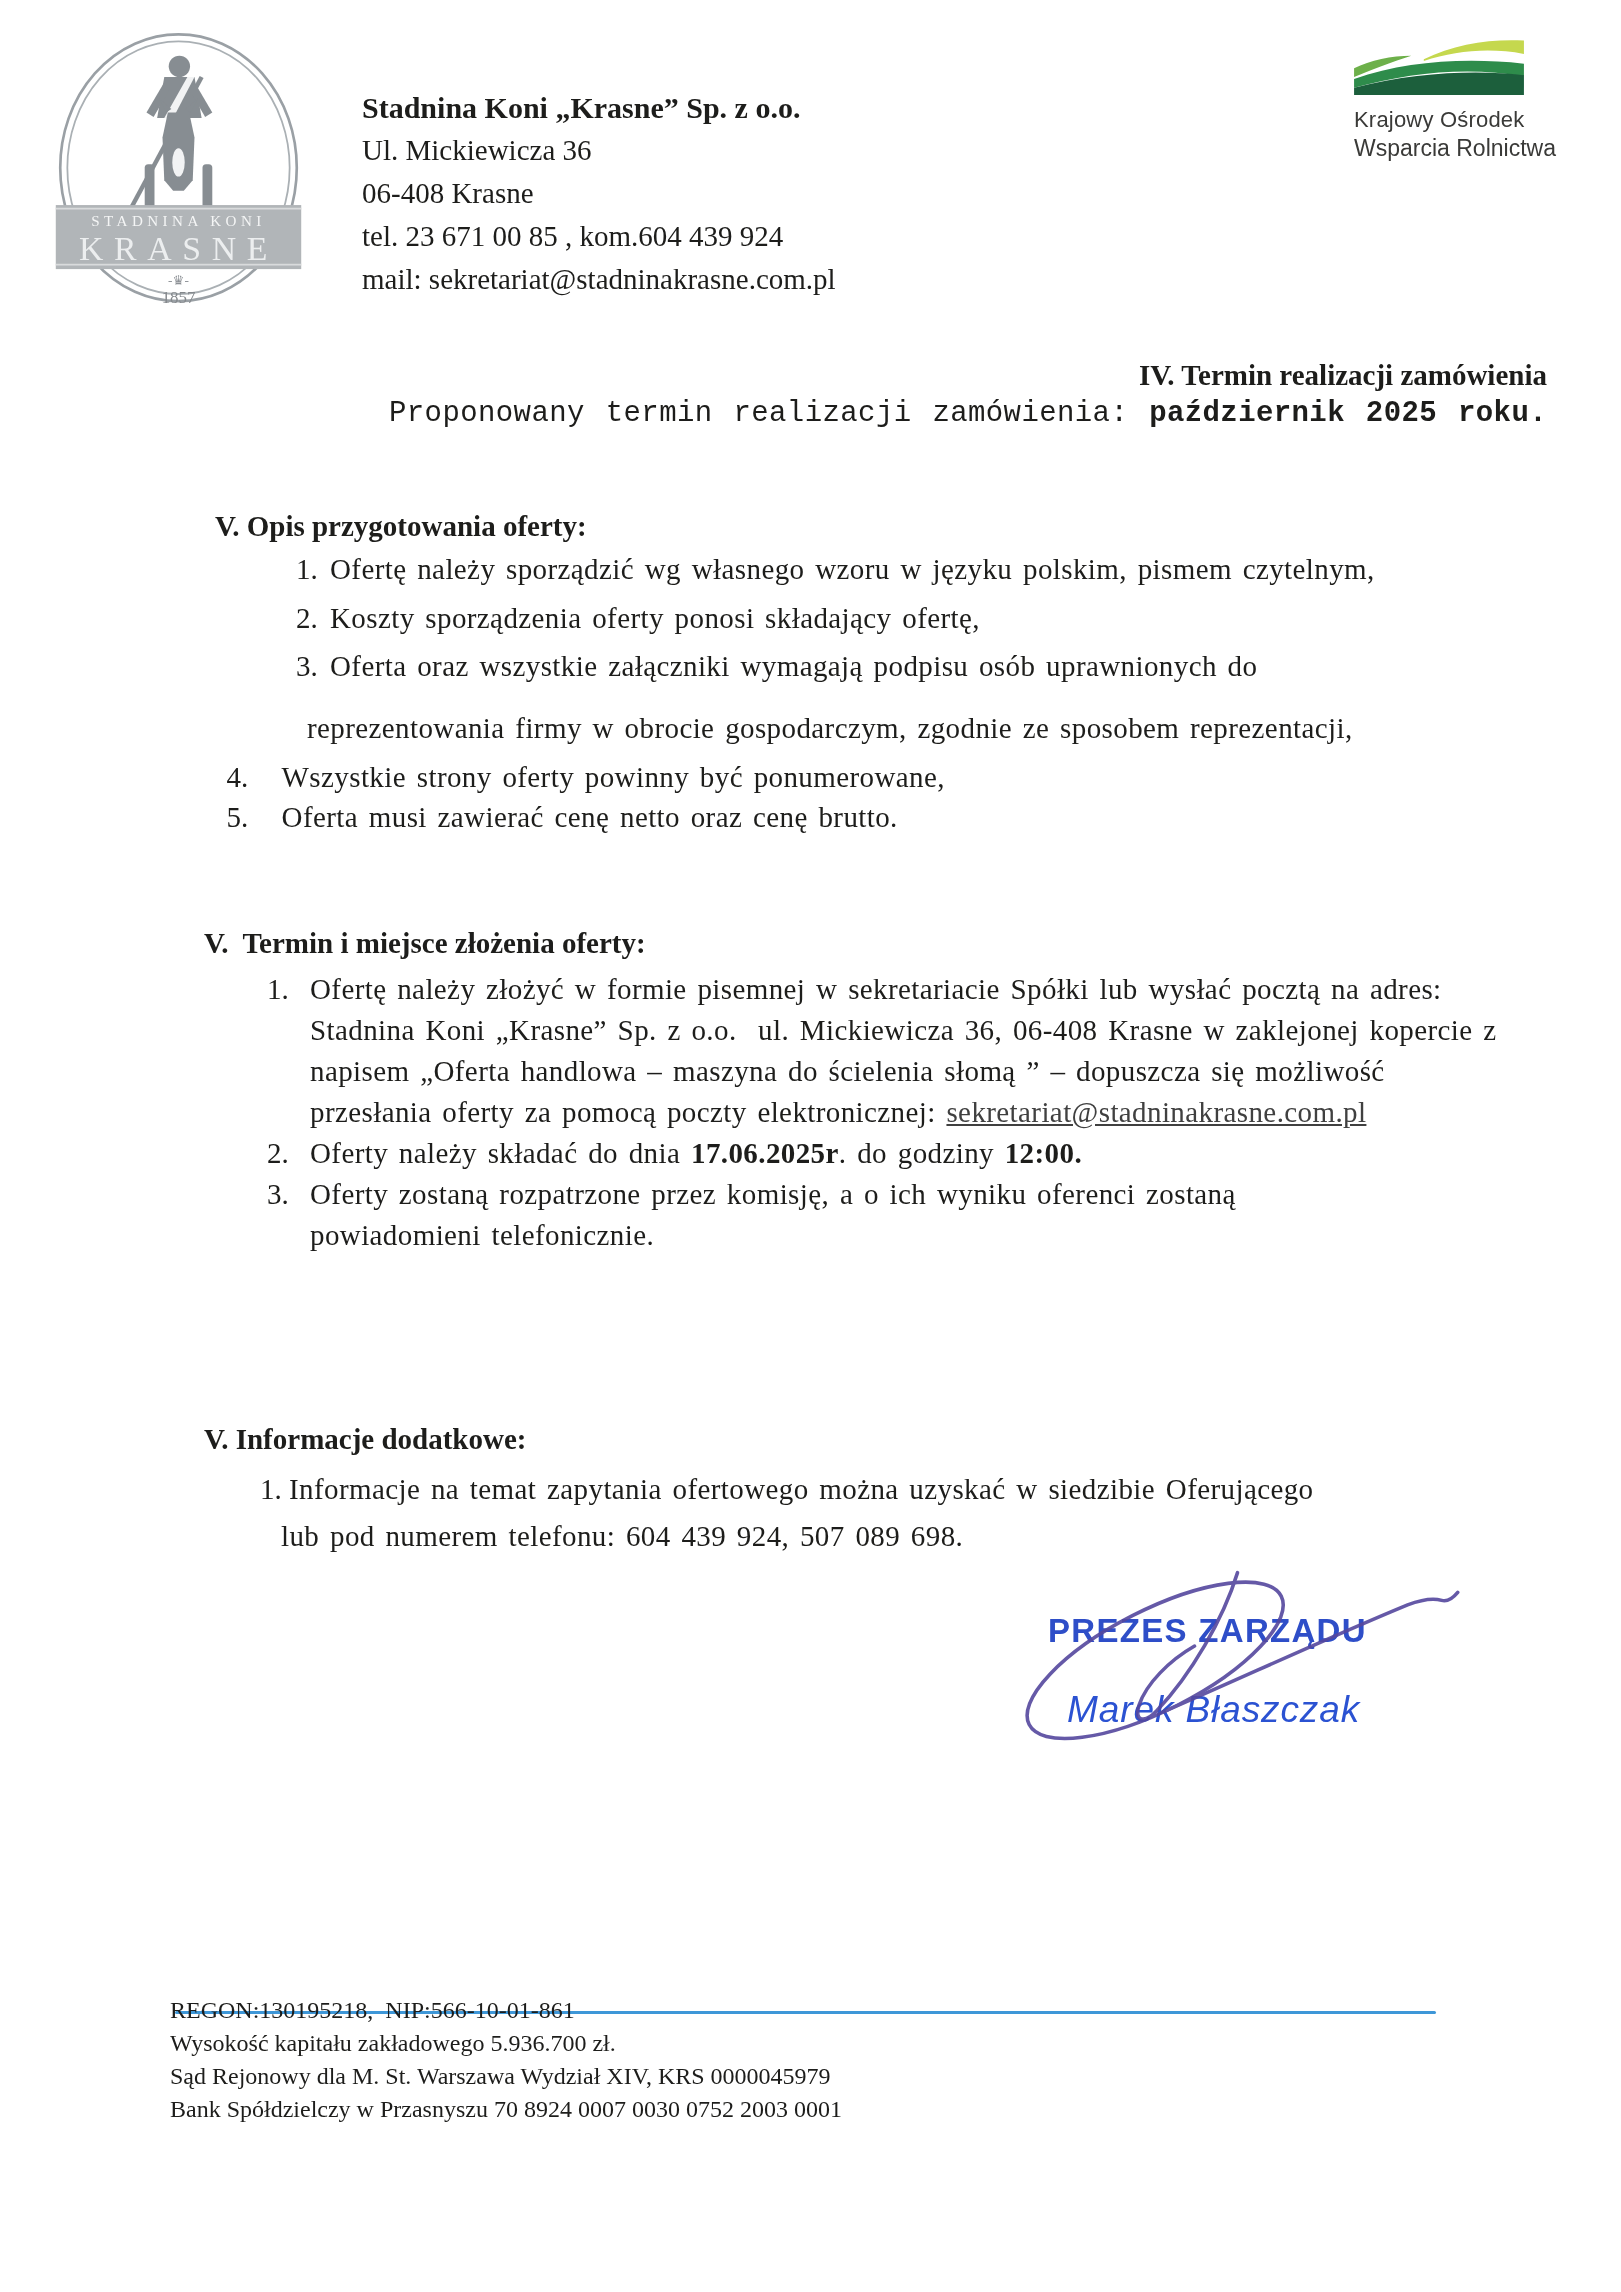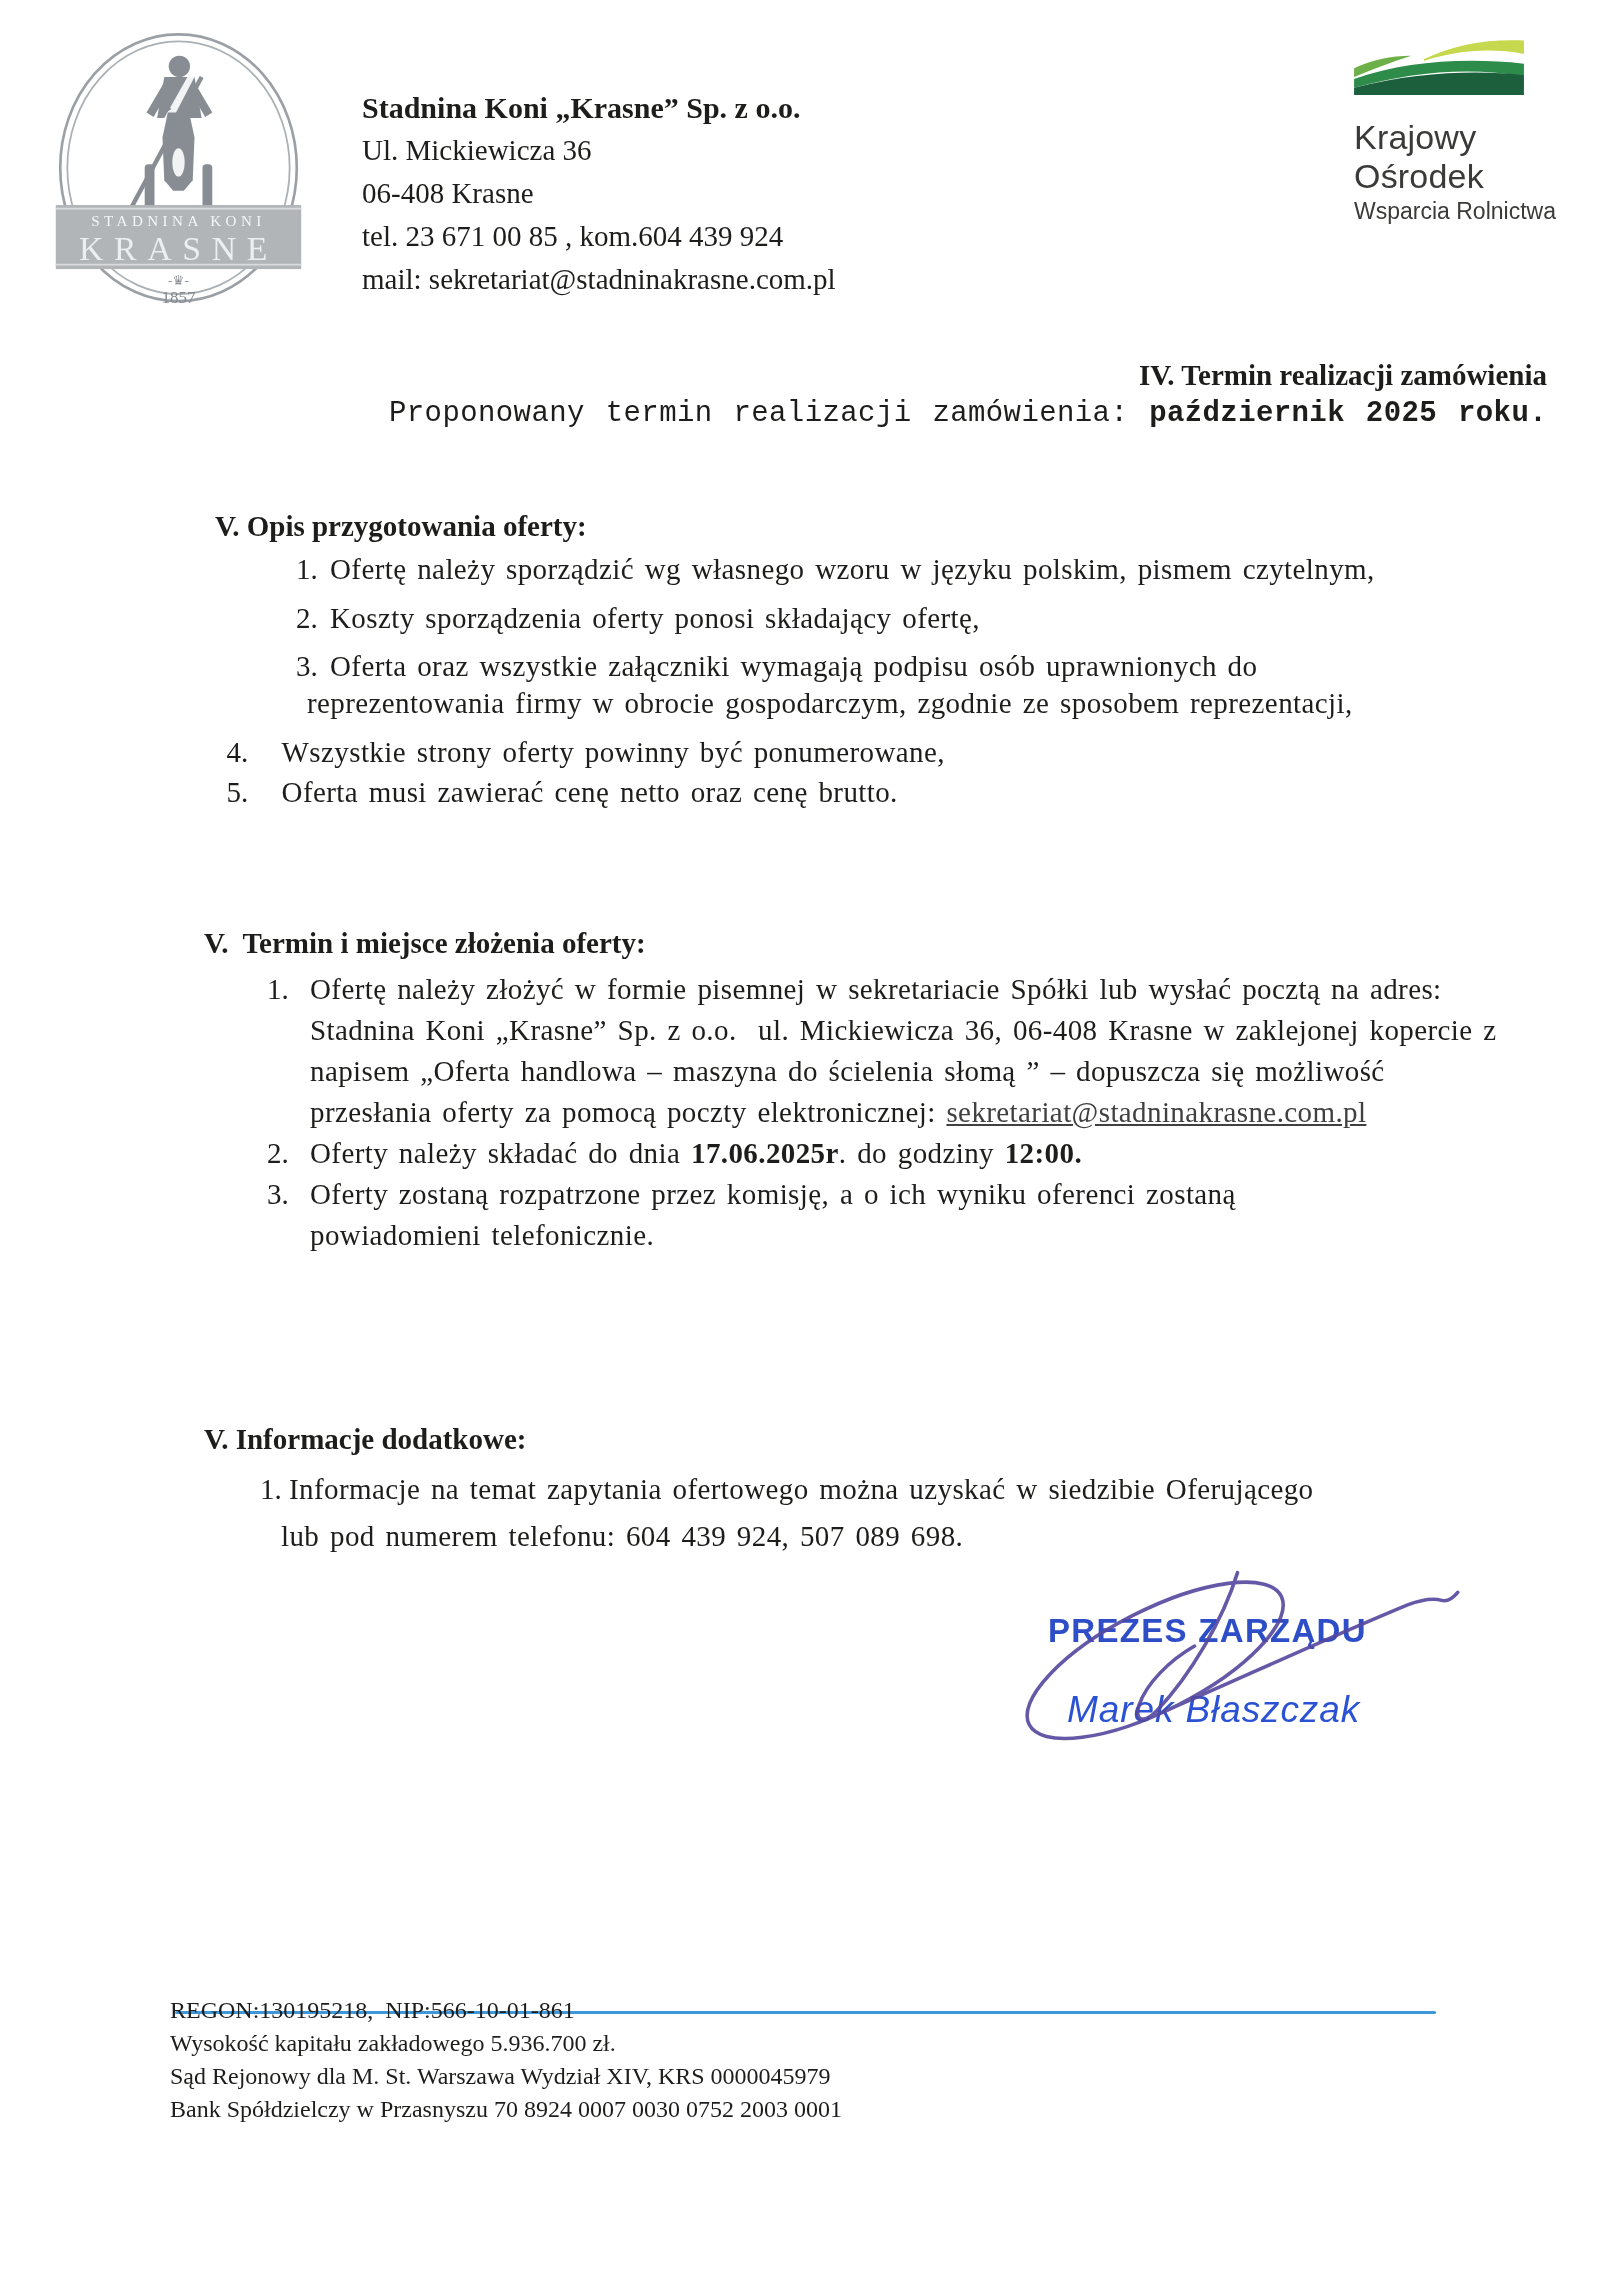--- a/index.html
+++ b/index.html
@@ -4,41 +4,41 @@
 <style>
   html,body{margin:0;padding:0;background:#e8e8e8;}
   .page{position:relative;width:1622px;height:2293px;background:#ffffff;overflow:hidden;
         font-family:"Liberation Serif",serif;color:#1d1d1b;}
 
   
   .logo{position:absolute;left:54px;top:30px;}
   .company{position:absolute;left:362px;top:86px;font-size:29px;line-height:43px;}
   .c-name{font-weight:bold;font-size:30px;}
   .kowr{position:absolute;left:1354px;top:36px;width:206px;font-family:"Liberation Sans",sans-serif;color:#3a3a38;}
-  .k1{font-size:34px;margin-top:20px;letter-spacing:0.2px;}
+  .k1{font-size:22px;margin-top:9px;letter-spacing:0.2px;}
   .k2{font-size:23px;margin-top:1.8px;}
 
   
   .sec{position:absolute;left:204px;width:1343px;}
   .h{font-weight:bold;font-size:29px;line-height:38px;white-space:pre-wrap;}
   .t,.l,.para{letter-spacing:0.4px;word-spacing:3.1px;}
   .item{display:flex;align-items:flex-start;font-size:29px;}
   .num{flex:none;}
   .l{display:block;}
 
   #sec-iv{top:356px;text-align:right;}
   #sec-iv .para{margin:1.8px 0 0 61px;font-size:29px;line-height:36px;font-family:Liberation Mono, monospace;}
 
   #sec-v1{top:507px;left:215px;}
   #sec-v1 .items{margin-top:6.3px;}
   #sec-v1 .item{line-height:36px;margin-bottom:12.5px;}
   #sec-v1 .item.tight{margin-bottom:4.5px;}
   .w1{width:34px;margin-left:81px;}
   .w2{width:55px;margin-left:11.6px;}
-  .cont1{margin-left:-23px;margin-top:1px;}
+  .cont1{margin-left:-23px;margin-top:26px;}
 
   #sec-v2{top:924px;}
   #sec-v2 .items{margin-top:7.2px;}
   #sec-v2 .item{line-height:41px;}
   .wv2{width:43px;margin-left:63px;}
   .tv2{white-space:pre-wrap;max-width:1205px;}
   .mail{color:#404040;text-decoration:underline;cursor:pointer;}
 
   #sec-v3{top:1420px;}
   #sec-v3 .items{margin-top:12.5px;}

